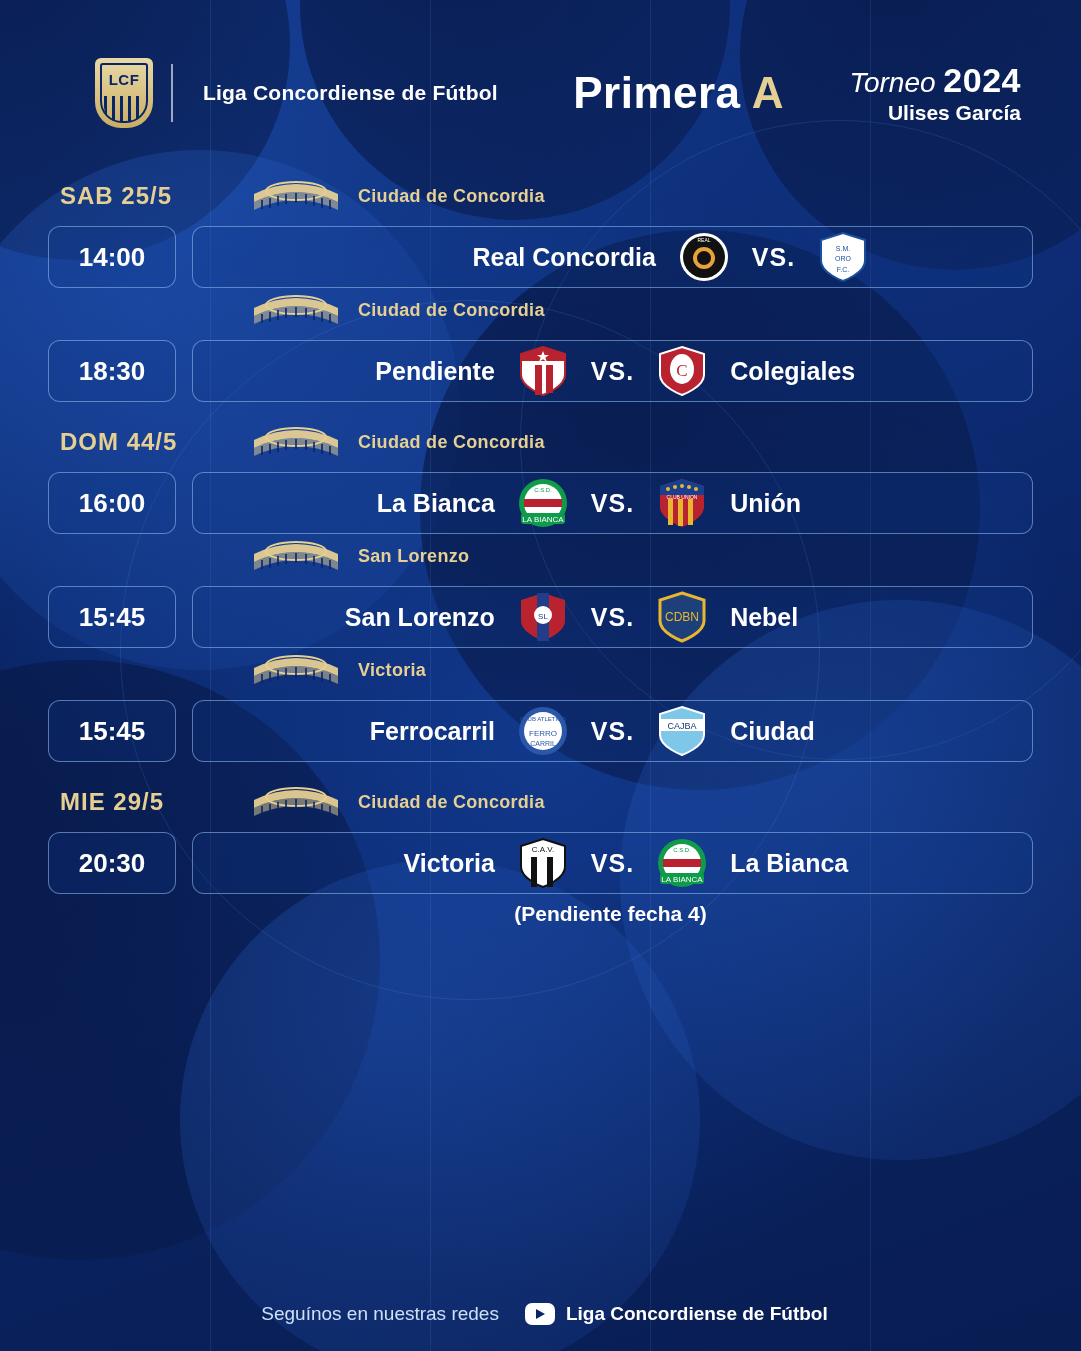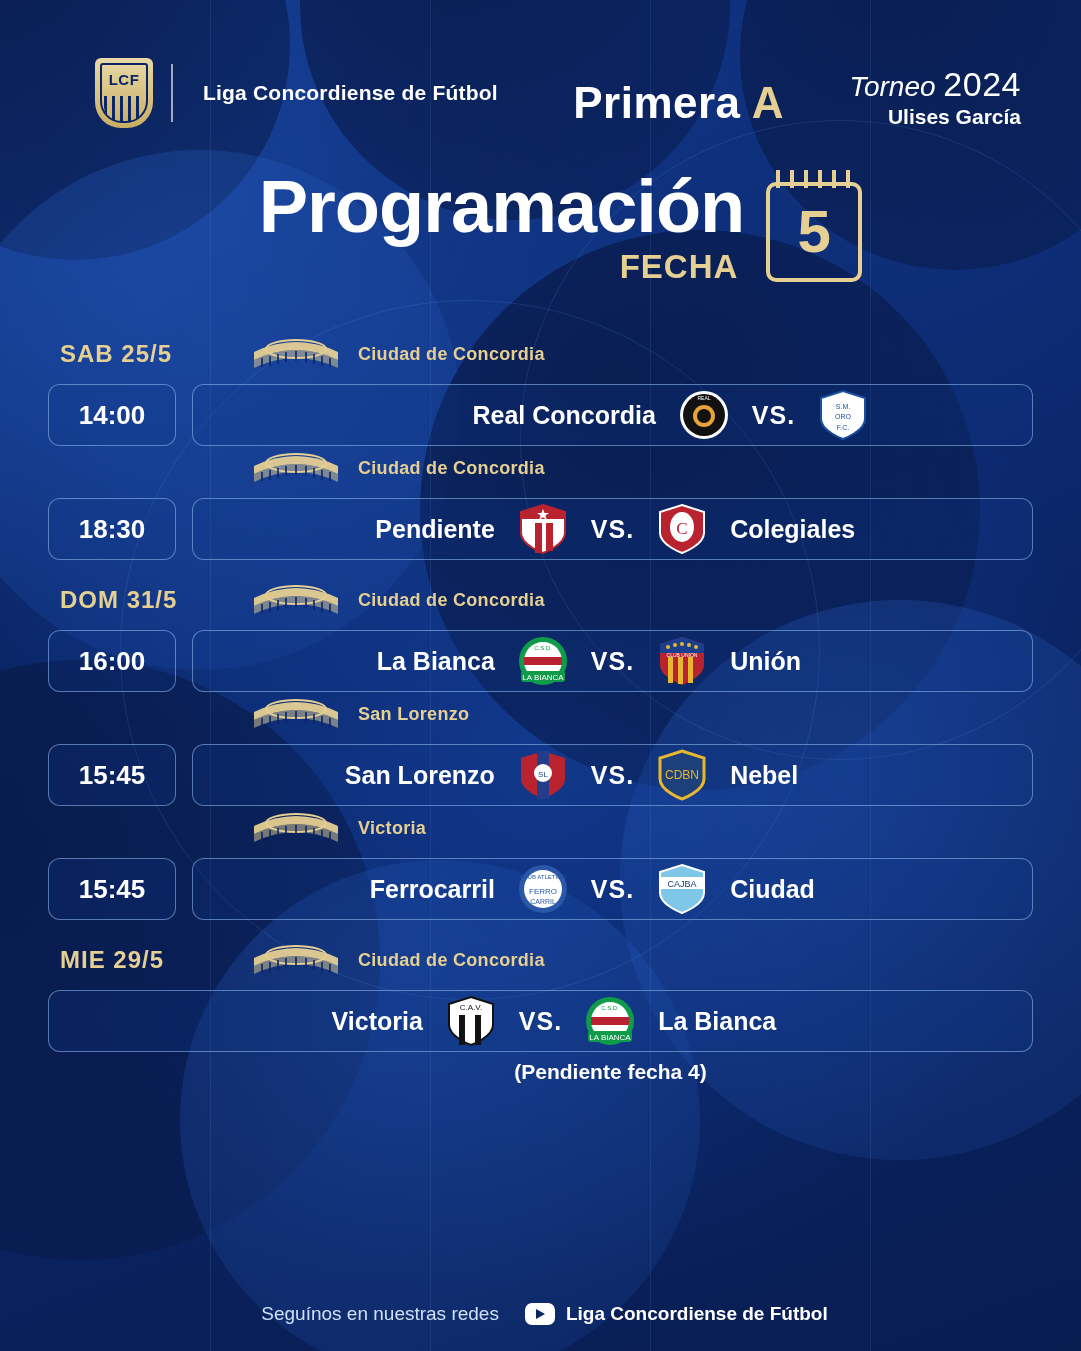--- a/index.html
+++ b/index.html
@@ -30,21 +30,21 @@
   .deco.ring { border: 1px solid rgba(90,150,235,0.18); background: none; }
 
   .vstripe {
     position: absolute; top: 0; bottom: 0; width: 1px;
     background: rgba(120,175,240,0.12);
   }
 
   
   .header {
     position: relative;
-    display: flex; align-items: flex-end;
+    display: flex; align-items: center;
     padding: 58px 60px 0 95px;
     gap: 4px;
   }
   .brand { display: flex; align-items: center; gap: 14px; }
   .crest {
     width: 58px; height: 70px;
     background: linear-gradient(180deg, #e8d9a6, #c9ad63);
     border-radius: 6px 6px 26px 26px;
     display: flex; align-items: center; justify-content: center;
     position: relative;
@@ -71,21 +71,21 @@
   }
   .categoria {
     flex: 1; text-align: center; margin-left: 10px;
     font-size: 44px; font-weight: bold; color: #fff; letter-spacing: .5px;
     white-space: nowrap;
   }
   .categoria .a { color: #e6cf92; font-weight: bold; }
   .torneo { text-align: right; line-height: 1.1; }
   .torneo .t1 { font-size: 28px; color: #fff; }
   .torneo .t1 em { font-style: italic; font-weight: normal; }
-  .torneo .t1 b { font-weight: normal; font-size: 34px; letter-spacing: .5px; }
+  .torneo .t1 b { font-weight: bold; font-size: 34px; letter-spacing: .5px; }
   .torneo .t2 { font-size: 21px; color: #fff; font-weight: bold; margin-top: 2px; }
 
   
   .title-wrap {
     position: relative;
     display: flex; align-items: center; justify-content: center;
     gap: 22px; margin-top: 44px; padding-left: 40px;
   }
   .title-left { text-align: right; }
   .prog {
@@ -225,30 +225,20 @@
     </div>
     <div class="torneo">
       <div class="t1">
         <em>Torneo</em>
         <b>2024</b>
       </div>
       <div class="t2">Ulises García</div>
     </div>
   </div>
 
-  <div class="title-wrap">
-    <div class="title-left">
-      <div class="prog">Programación</div>
-      <div class="fecha-label">FECHA</div>
-    </div>
-    <div class="cal">
-      <div class="rings"></div>
-      <div class="num">5</div>
-    </div>
-  </div>
 
   <div class="matches" id="matches">
       <div class="day-group">
         <div class="day-header">
           <div class="day-label">SAB 25/5</div>
           <div class="venue-row">
             <svg class="stadium" viewBox="0 0 96 40">
               <ellipse cx="48" cy="15" rx="30" ry="9" fill="none" stroke="#e6cf92" stroke-width="2"></ellipse>
               <path d="M6 18 Q48 -2 90 18 L90 26 Q48 6 6 26 Z" fill="#e6cf92" opacity="0.95"></path>
               <path d="M6 26 L6 34 Q48 14 90 34 L90 26 Q48 6 6 26 Z" fill="#e6cf92" opacity="0.5"></path>
@@ -324,21 +314,21 @@
               <path d="M26 2 L48 9 V30 C48 42 26 50 26 50 C26 50 4 42 4 30 V9 Z" fill="#b8232f" stroke="#fff" stroke-width="2"></path>
               <ellipse cx="26" cy="24" rx="12" ry="15" fill="#fff"></ellipse>
               <text x="26" y="31" font-size="17" fill="#b8232f" text-anchor="middle" font-family="Liberation Serif">C</text>
             </svg>
             <span class="team-name away">Colegiales</span>
           </div>
         </div>
       </div>
       <div class="day-group">
         <div class="day-header">
-          <div class="day-label">DOM 31/5</div>
+          <div class="day-label">DOM 44/5</div>
           <div class="venue-row">
             <svg class="stadium" viewBox="0 0 96 40">
               <ellipse cx="48" cy="15" rx="30" ry="9" fill="none" stroke="#e6cf92" stroke-width="2"></ellipse>
               <path d="M6 18 Q48 -2 90 18 L90 26 Q48 6 6 26 Z" fill="#e6cf92" opacity="0.95"></path>
               <path d="M6 26 L6 34 Q48 14 90 34 L90 26 Q48 6 6 26 Z" fill="#e6cf92" opacity="0.5"></path>
               <g stroke="#0a2566" stroke-width="1.6">
                 <line x1="14" y1="24" x2="14" y2="33"></line>
                 <line x1="22" y1="22" x2="22" y2="32"></line>
                 <line x1="30" y1="20" x2="30" y2="30"></line>
                 <line x1="38" y1="18" x2="38" y2="28"></line>
@@ -481,20 +471,21 @@
                 <line x1="58" y1="18" x2="58" y2="28"></line>
                 <line x1="66" y1="20" x2="66" y2="30"></line>
                 <line x1="74" y1="22" x2="74" y2="32"></line>
                 <line x1="82" y1="24" x2="82" y2="33"></line>
               </g>
             </svg>
             <span class="venue-name">Ciudad de Concordia</span>
           </div>
         </div>
         <div class="match-row">
+          <div class="time-box">20:30</div>
           <div class="teams-box">
             <span class="team-name home">Victoria</span>
             <svg class="badge" viewBox="0 0 52 52">
               <path d="M26 2 L48 9 V30 C48 42 26 50 26 50 C26 50 4 42 4 30 V9 Z" fill="#fff" stroke="#111" stroke-width="2"></path>
               <path d="M14 20 h6 v30 h-6 z M30 20 h6 v30 h-6 z" fill="#111"></path>
               <text x="26" y="15" font-size="8" fill="#111" text-anchor="middle" font-family="Liberation Sans">C.A.V.</text>
             </svg>
             <span class="vs">VS.</span>
             <svg class="badge" viewBox="0 0 52 52">
               <circle cx="26" cy="26" r="24" fill="#0f9b4a"></circle>

